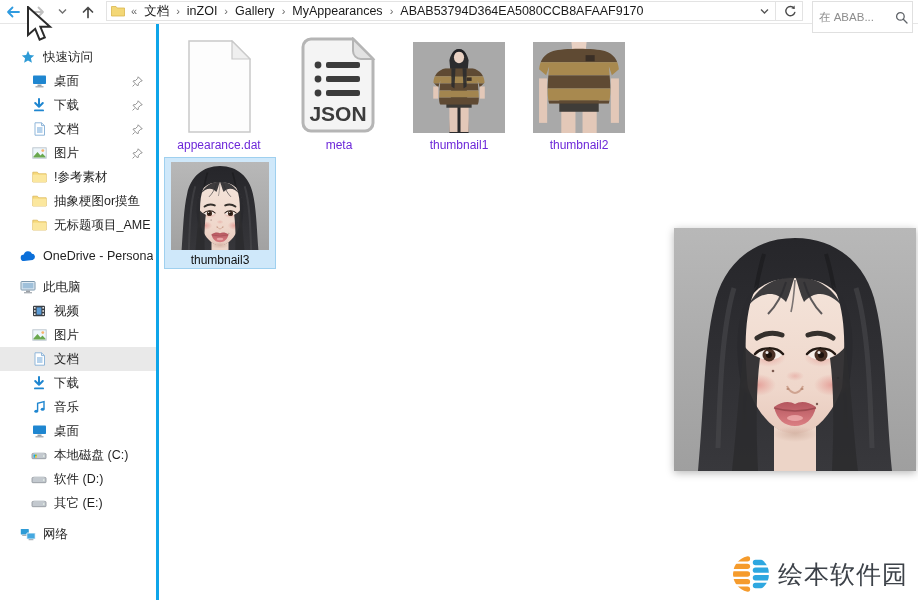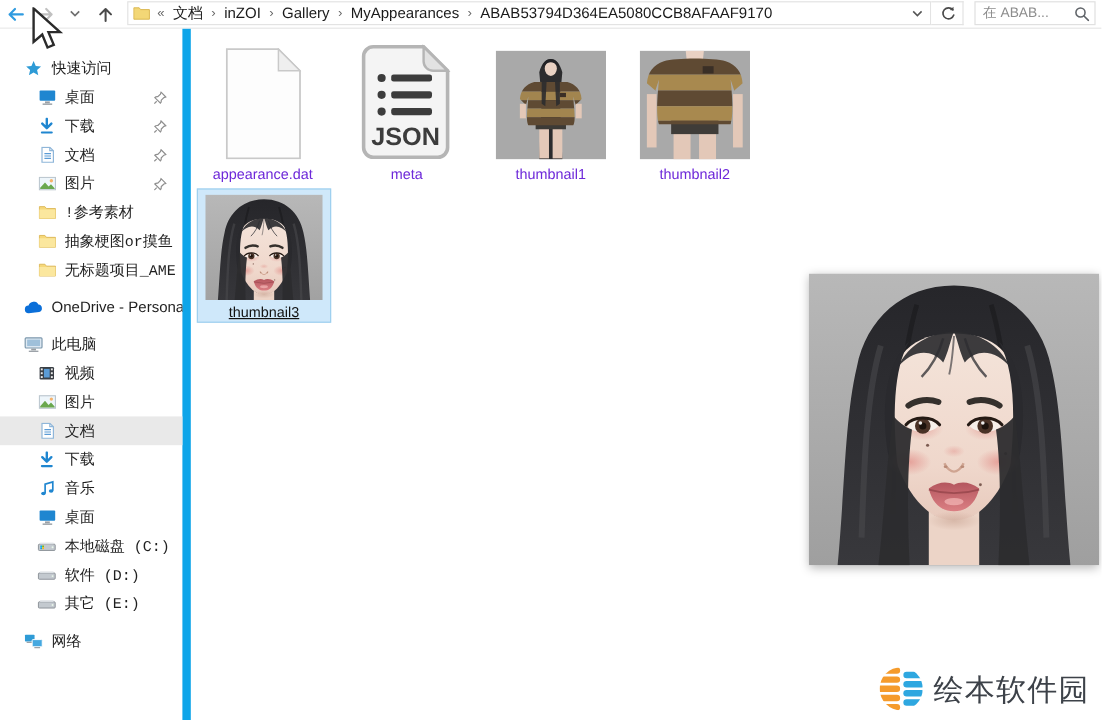--- a/index.html
+++ b/index.html
@@ -14,47 +14,47 @@
   .nav-btn{width:25px;height:22px;display:flex;align-items:center;justify-content:center;}
   .nav-btn svg{display:block;}
   .addr{position:absolute;left:106px;top:1px;width:670px;height:20px;
     border:1px solid #e3e3e3;background:#fff;display:flex;align-items:center;
     font-size:12.5px;color:#1a1a1a;padding:0 2px 0 4px;box-sizing:border-box;}
   .addr .crumbs{flex:1;display:flex;align-items:center;gap:7px;white-space:nowrap;overflow:hidden;}
   .addr .sep{color:#666;font-size:11px;}
   .addr .crumb{cursor:default;}
   .refresh{position:absolute;left:776px;top:1px;width:27px;height:20px;border:1px solid #e3e3e3;
     border-left:none;display:flex;align-items:center;justify-content:center;background:#fff;box-sizing:border-box;}
-  .search{position:absolute;left:812px;top:1px;width:101px;height:20px;border:1px solid #e0e0e0;
+  .search{position:absolute;left:812px;top:1px;width:101px;height:32px;border:1px solid #e0e0e0;
     background:#fff;display:flex;align-items:center;padding:0 4px;box-sizing:border-box;}
   .search input{border:none;outline:none;flex:1;min-width:0;font-size:11.5px;
     font-family:"Liberation Sans","DejaVu Sans",sans-serif;color:#444;background:transparent;}
   .search input::placeholder{color:#8d8d8d;}
   
   .cursor{position:absolute;left:26px;top:6px;z-index:50;pointer-events:none;}
   
   .sidebar{position:absolute;top:24px;left:0;width:159px;bottom:0;background:#fff;
-    border-right:7px solid #0ea5e9;padding-top:21px;box-sizing:border-box;font-size:12.5px;}
+    border-right:3px solid #0ea5e9;padding-top:21px;box-sizing:border-box;font-size:12.5px;}
   .srow{display:flex;align-items:center;height:24px;padding-left:20px;cursor:default;}
-  .srow.child{padding-left:31px;font-family:Liberation Mono, monospace;}
+  .srow.child{padding-left:31px;}
   .srow.sel{background:#e9e9e9;}
   .srow .sic{width:16px;height:16px;margin-right:7px;flex:none;display:flex;align-items:center;justify-content:center;}
   .srow .lbl{white-space:nowrap;overflow:hidden;}
   .srow .pin{margin-left:auto;margin-right:13px;flex:none;display:flex;}
   .sgap{height:7px;}
   
   .row1{position:absolute;left:159px;top:30px;display:flex;}
   .fcell{width:120px;height:122px;display:flex;flex-direction:column;align-items:center;justify-content:flex-end;}
   .fcell .art{display:flex;align-items:flex-end;justify-content:center;}
   .fcell .flabel{font-size:12px;color:#6d28d9;margin-top:5px;line-height:14px;}
   .selcell{position:absolute;left:164px;top:157px;width:112px;height:112px;
     background:#cfe8fa;border:1px solid #9fd0ef;box-sizing:border-box;
     display:flex;flex-direction:column;align-items:center;}
   .selcell .art{margin-top:4px;}
-  .selcell .flabel{font-size:12px;color:#111;margin-top:3px;text-decoration:underline;}
+  .selcell .flabel{font-size:12px;color:#111;margin-top:3px;}
   .thumb{display:block;}
   
   .preview{position:absolute;left:674px;top:228px;width:242px;height:243px;
     box-shadow:0 2px 8px rgba(0,0,0,0.28);}
   .preview svg{display:block;}
   
   .wm{position:absolute;right:10px;bottom:6px;display:flex;align-items:center;gap:9px;}
   .wm-text{font-size:25px;font-weight:500;color:#3d4249;letter-spacing:1px;}
   .hiddendefs{position:absolute;width:0;height:0;overflow:hidden;}
 </style>

